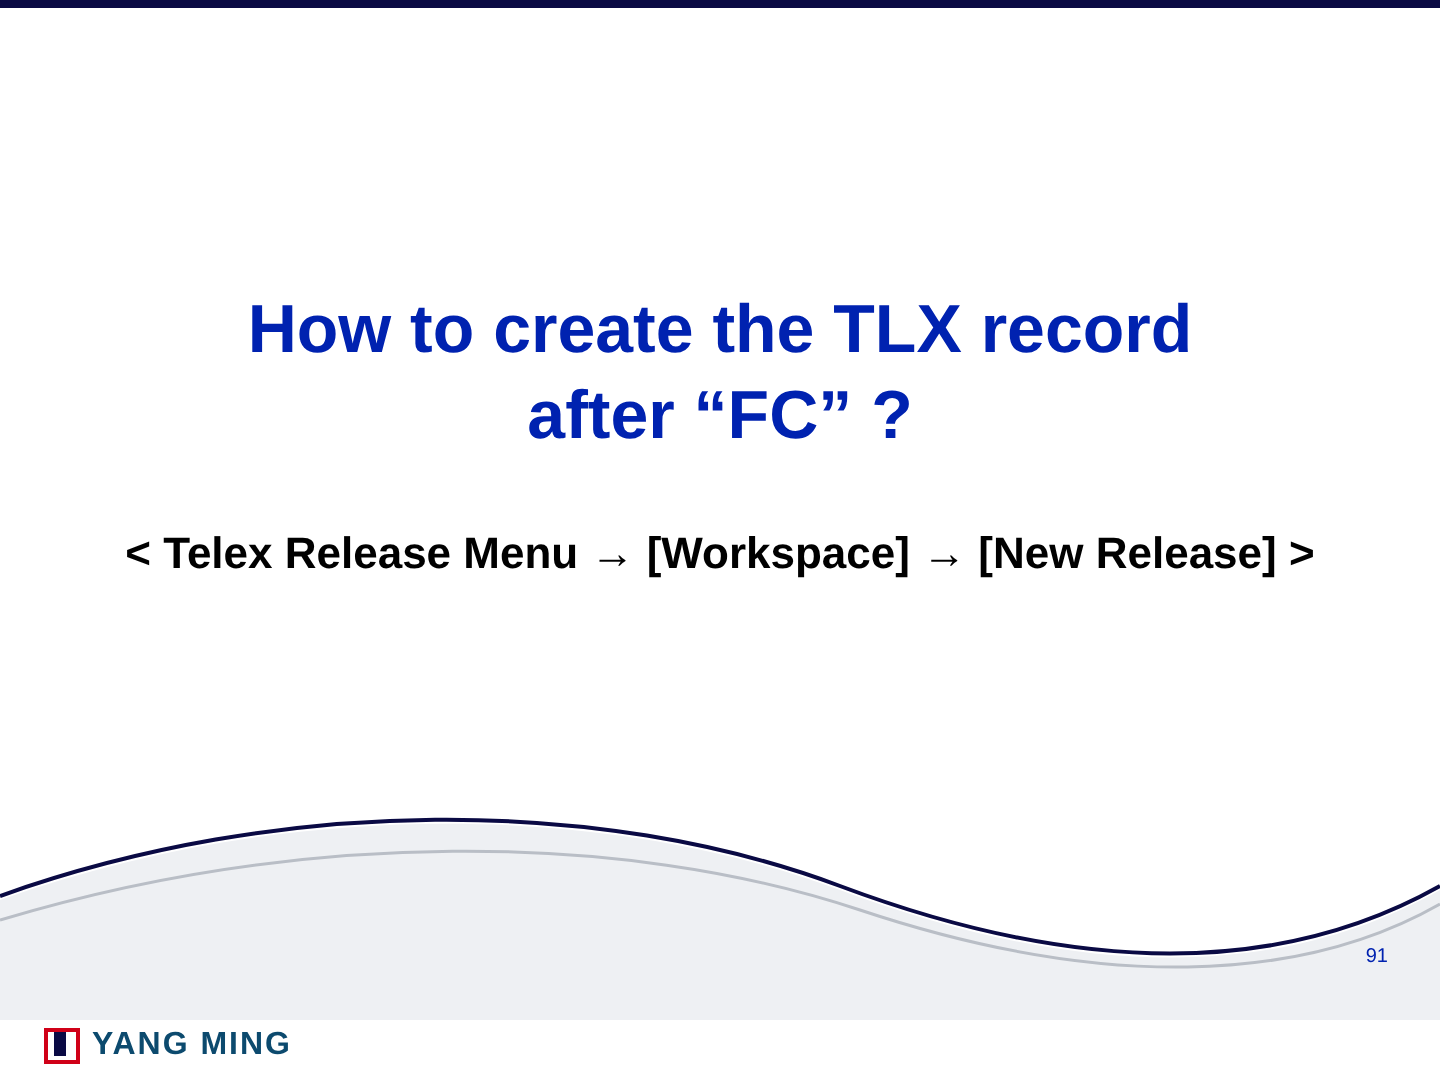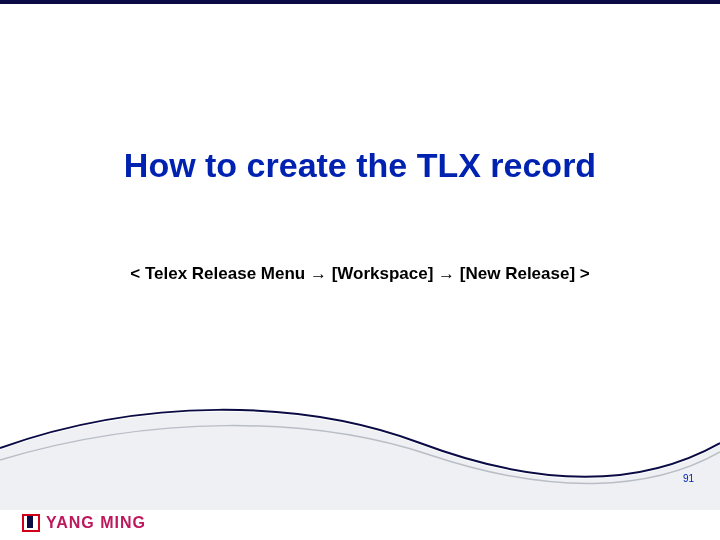--- a/index.html
+++ b/index.html
@@ -21,21 +21,21 @@
     font-weight: bold;
     color: #0022b0;
     line-height: 1.25;
   }
   .subtitle {
     position: absolute;
     top: 260px;
     left: 60px;
     right: 60px;
     text-align: center;
-    font-size: 17px;
+    font-size: 22px;
     font-weight: bold;
     color: #000;
   }
   .wave {
     position: absolute;
     left: 0;
     bottom: 30px;
     width: 720px;
     height: 120px;
     pointer-events: none;
@@ -70,31 +70,32 @@
     left: 5px;
     top: 2px;
     width: 6px;
     height: 12px;
     background: #0a0a44;
   }
   .logo-text {
     font-weight: bold;
     font-size: 16px;
     letter-spacing: 1px;
-    color: #be185d;
+    color: #0c4a6e;
     text-align: right;
   }
 </style>
 </head>
 <body>
 
 <div class="slide">
 
   <div class="title">
     <span>How to create the TLX record</span><br>
+    <span>after “FC” ?</span>
   </div>
 
   <div class="subtitle">&lt; Telex Release Menu → [Workspace] → [New Release] &gt;</div>
 
   <svg class="wave" viewBox="0 0 720 120" preserveAspectRatio="none">
     <path d="M0,60 C140,10 300,10 420,55 C540,100 640,100 720,55 L720,120 L0,120 Z" fill="#eef0f3"></path>
     <path d="M0,58 C140,8 300,8 420,53 C540,98 640,98 720,53" fill="none" stroke="#0a0a44" stroke-width="2"></path>
     <path d="M0,70 C150,25 310,25 430,65 C550,105 650,102 720,62" fill="none" stroke="#b9bec6" stroke-width="1.5"></path>
   </svg>
 

